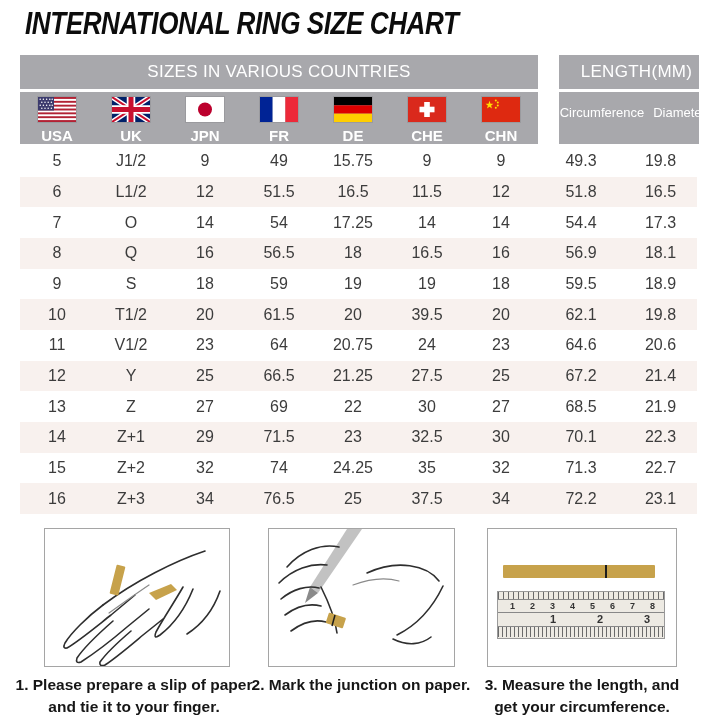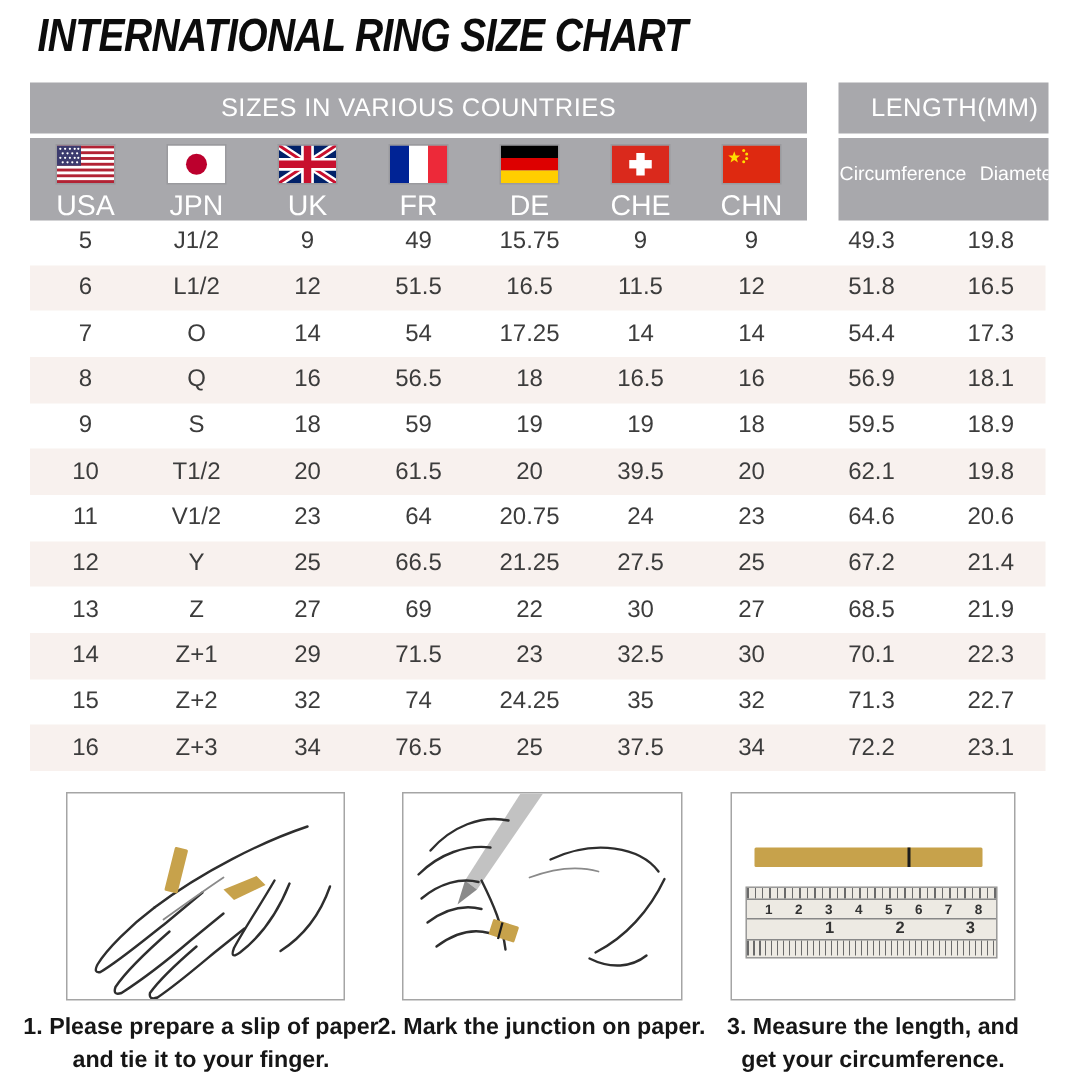--- a/index.html
+++ b/index.html
@@ -17,21 +17,21 @@
   .table { position:absolute; left:20px; top:55px; width:677px; }
   .hdr { display:grid; grid-template-columns:518px 155px; column-gap:21px; }
   .hdr1 { height:34px; margin-bottom:3px; }
   .hdr2 { height:52px; margin-bottom:2px; }
   .hdr-cell { background:var(--gray,#a8a8ac); color:#fff; display:flex; align-items:center; justify-content:center; }
   .hdr1 .hdr-cell { font-size:17px; letter-spacing:0.3px; }
 
   .flags-cell { display:grid; grid-template-columns:repeat(7,74px); align-items:start; padding-top:5px; }
   .country-col { display:flex; flex-direction:column; align-items:center; }
   .flag { width:38px; height:25px; display:block; box-shadow:0 0 0 1px rgba(0,0,0,0.08); }
-  .country-label { color:#fff; font-size:19px; margin-top:6px; line-height:1; }
+  .country-label { color:#fff; font-size:15px; margin-top:6px; line-height:1;font-weight:bold; }
 
   .len-cell { display:grid; grid-template-columns:86px 69px; align-items:end; padding-bottom:25px; }
   .len-cell span { text-align:center; font-size:13px; color:#fff; line-height:1; }
 
   .tbody { width:677px; }
   .trow { display:grid; grid-template-columns:repeat(7,74px) 86px 73px; height:30.67px; align-items:center; }
   .trow.shaded { background:var(--shade,#f8f1ee); }
   .tcell { text-align:center; font-size:16px; color:var(--txt,#3c3c3c); }
 
   .inst-box { position:absolute; top:528px; height:139px; background:#fff; border:1px solid #a5a5a5; }
@@ -110,35 +110,35 @@
                 <circle cx="7" cy="11.2" r="0.75"></circle>
                 <circle cx="10.2" cy="11.2" r="0.75"></circle>
                 <circle cx="13.4" cy="11.2" r="0.75"></circle>
             </g>
           </svg>
           <span class="country-label">USA</span>
         </div>
 
         <div class="country-col">
           <svg class="flag" viewBox="0 0 38 25">
-            <rect width="38" height="25" fill="#fff"></rect>
-            <circle cx="19" cy="12.5" r="7" fill="#BC002D"></circle>
-          </svg>
-          <span class="country-label">JPN</span>
-        </div>
-
-        <div class="country-col">
-          <svg class="flag" viewBox="0 0 38 25">
             <rect width="38" height="25" fill="#012169"></rect>
             <path d="M0,0 L38,25 M38,0 L0,25" stroke="#fff" stroke-width="5"></path>
             <path d="M0,0 L38,25 M38,0 L0,25" stroke="#C8102E" stroke-width="2"></path>
             <path d="M19,0 V25 M0,12.5 H38" stroke="#fff" stroke-width="8.5"></path>
             <path d="M19,0 V25 M0,12.5 H38" stroke="#C8102E" stroke-width="5"></path>
           </svg>
           <span class="country-label">UK</span>
+        </div>
+
+        <div class="country-col">
+          <svg class="flag" viewBox="0 0 38 25">
+            <rect width="38" height="25" fill="#fff"></rect>
+            <circle cx="19" cy="12.5" r="7" fill="#BC002D"></circle>
+          </svg>
+          <span class="country-label">JPN</span>
         </div>
 
         <div class="country-col">
           <svg class="flag" viewBox="0 0 38 25">
             <rect width="12.67" height="25" fill="#002395"></rect>
             <rect x="12.67" width="12.67" height="25" fill="#fff"></rect>
             <rect x="25.33" width="12.67" height="25" fill="#ED2939"></rect>
           </svg>
           <span class="country-label">FR</span>
         </div>

